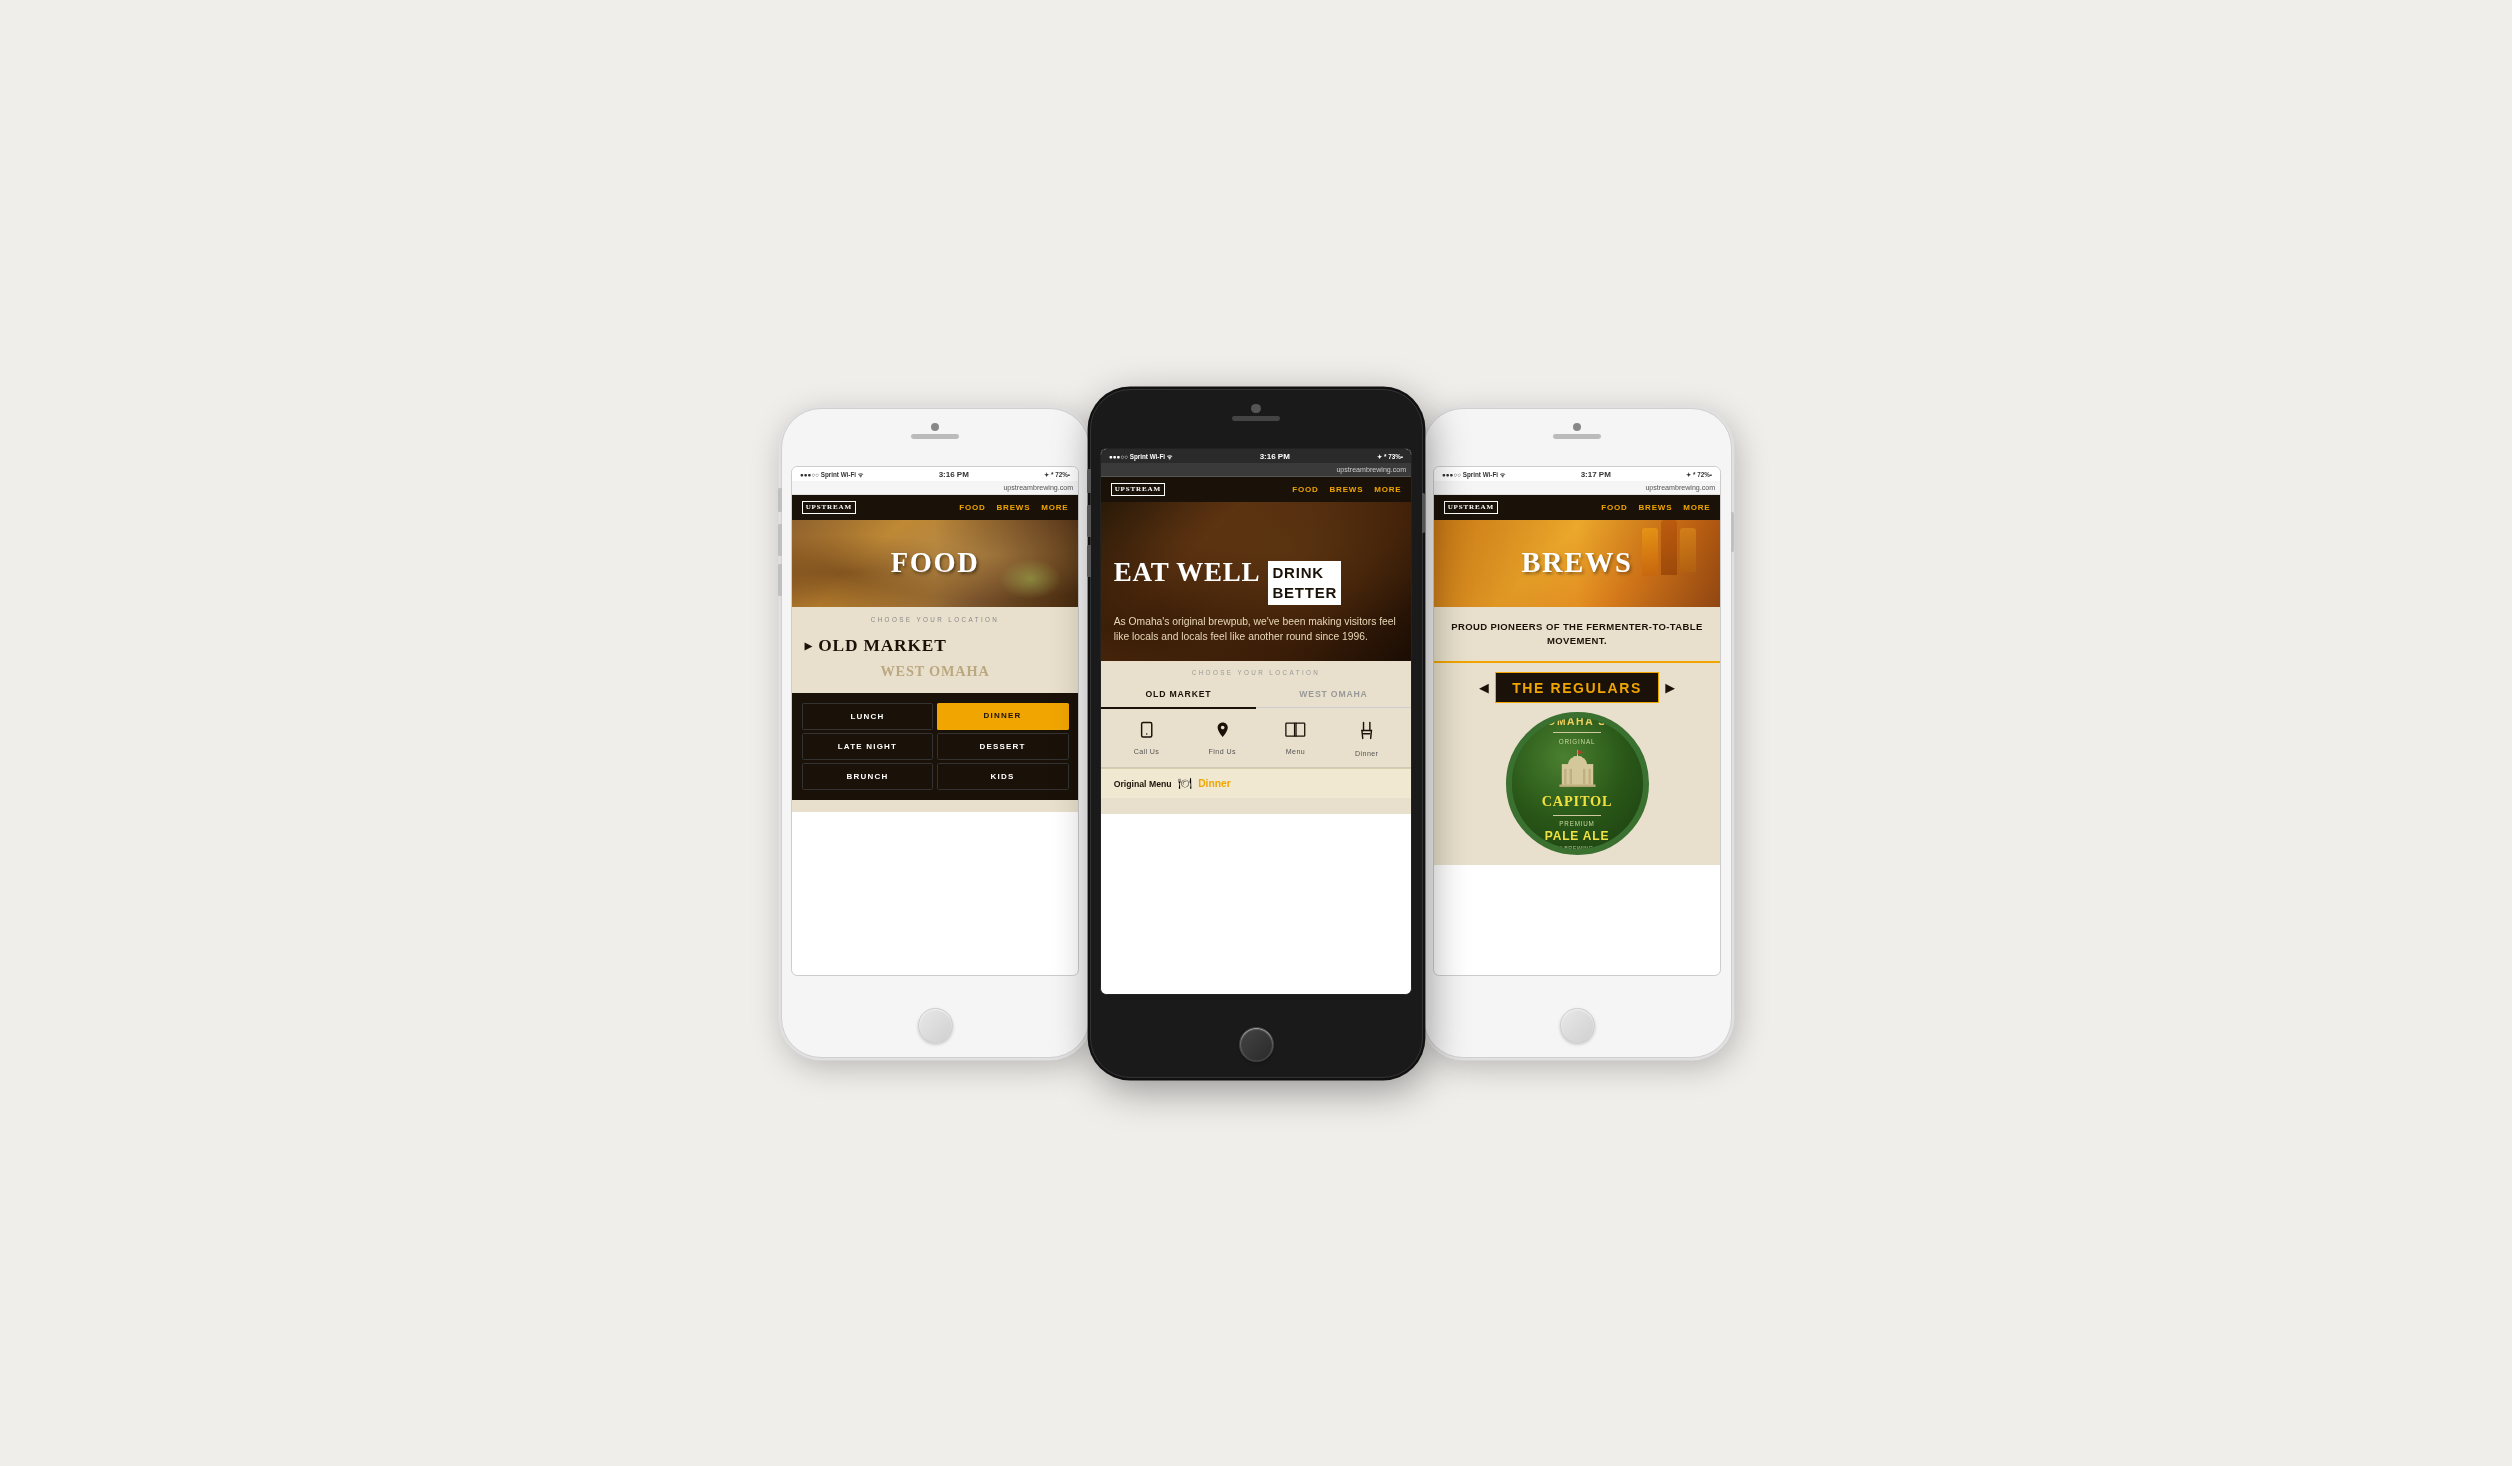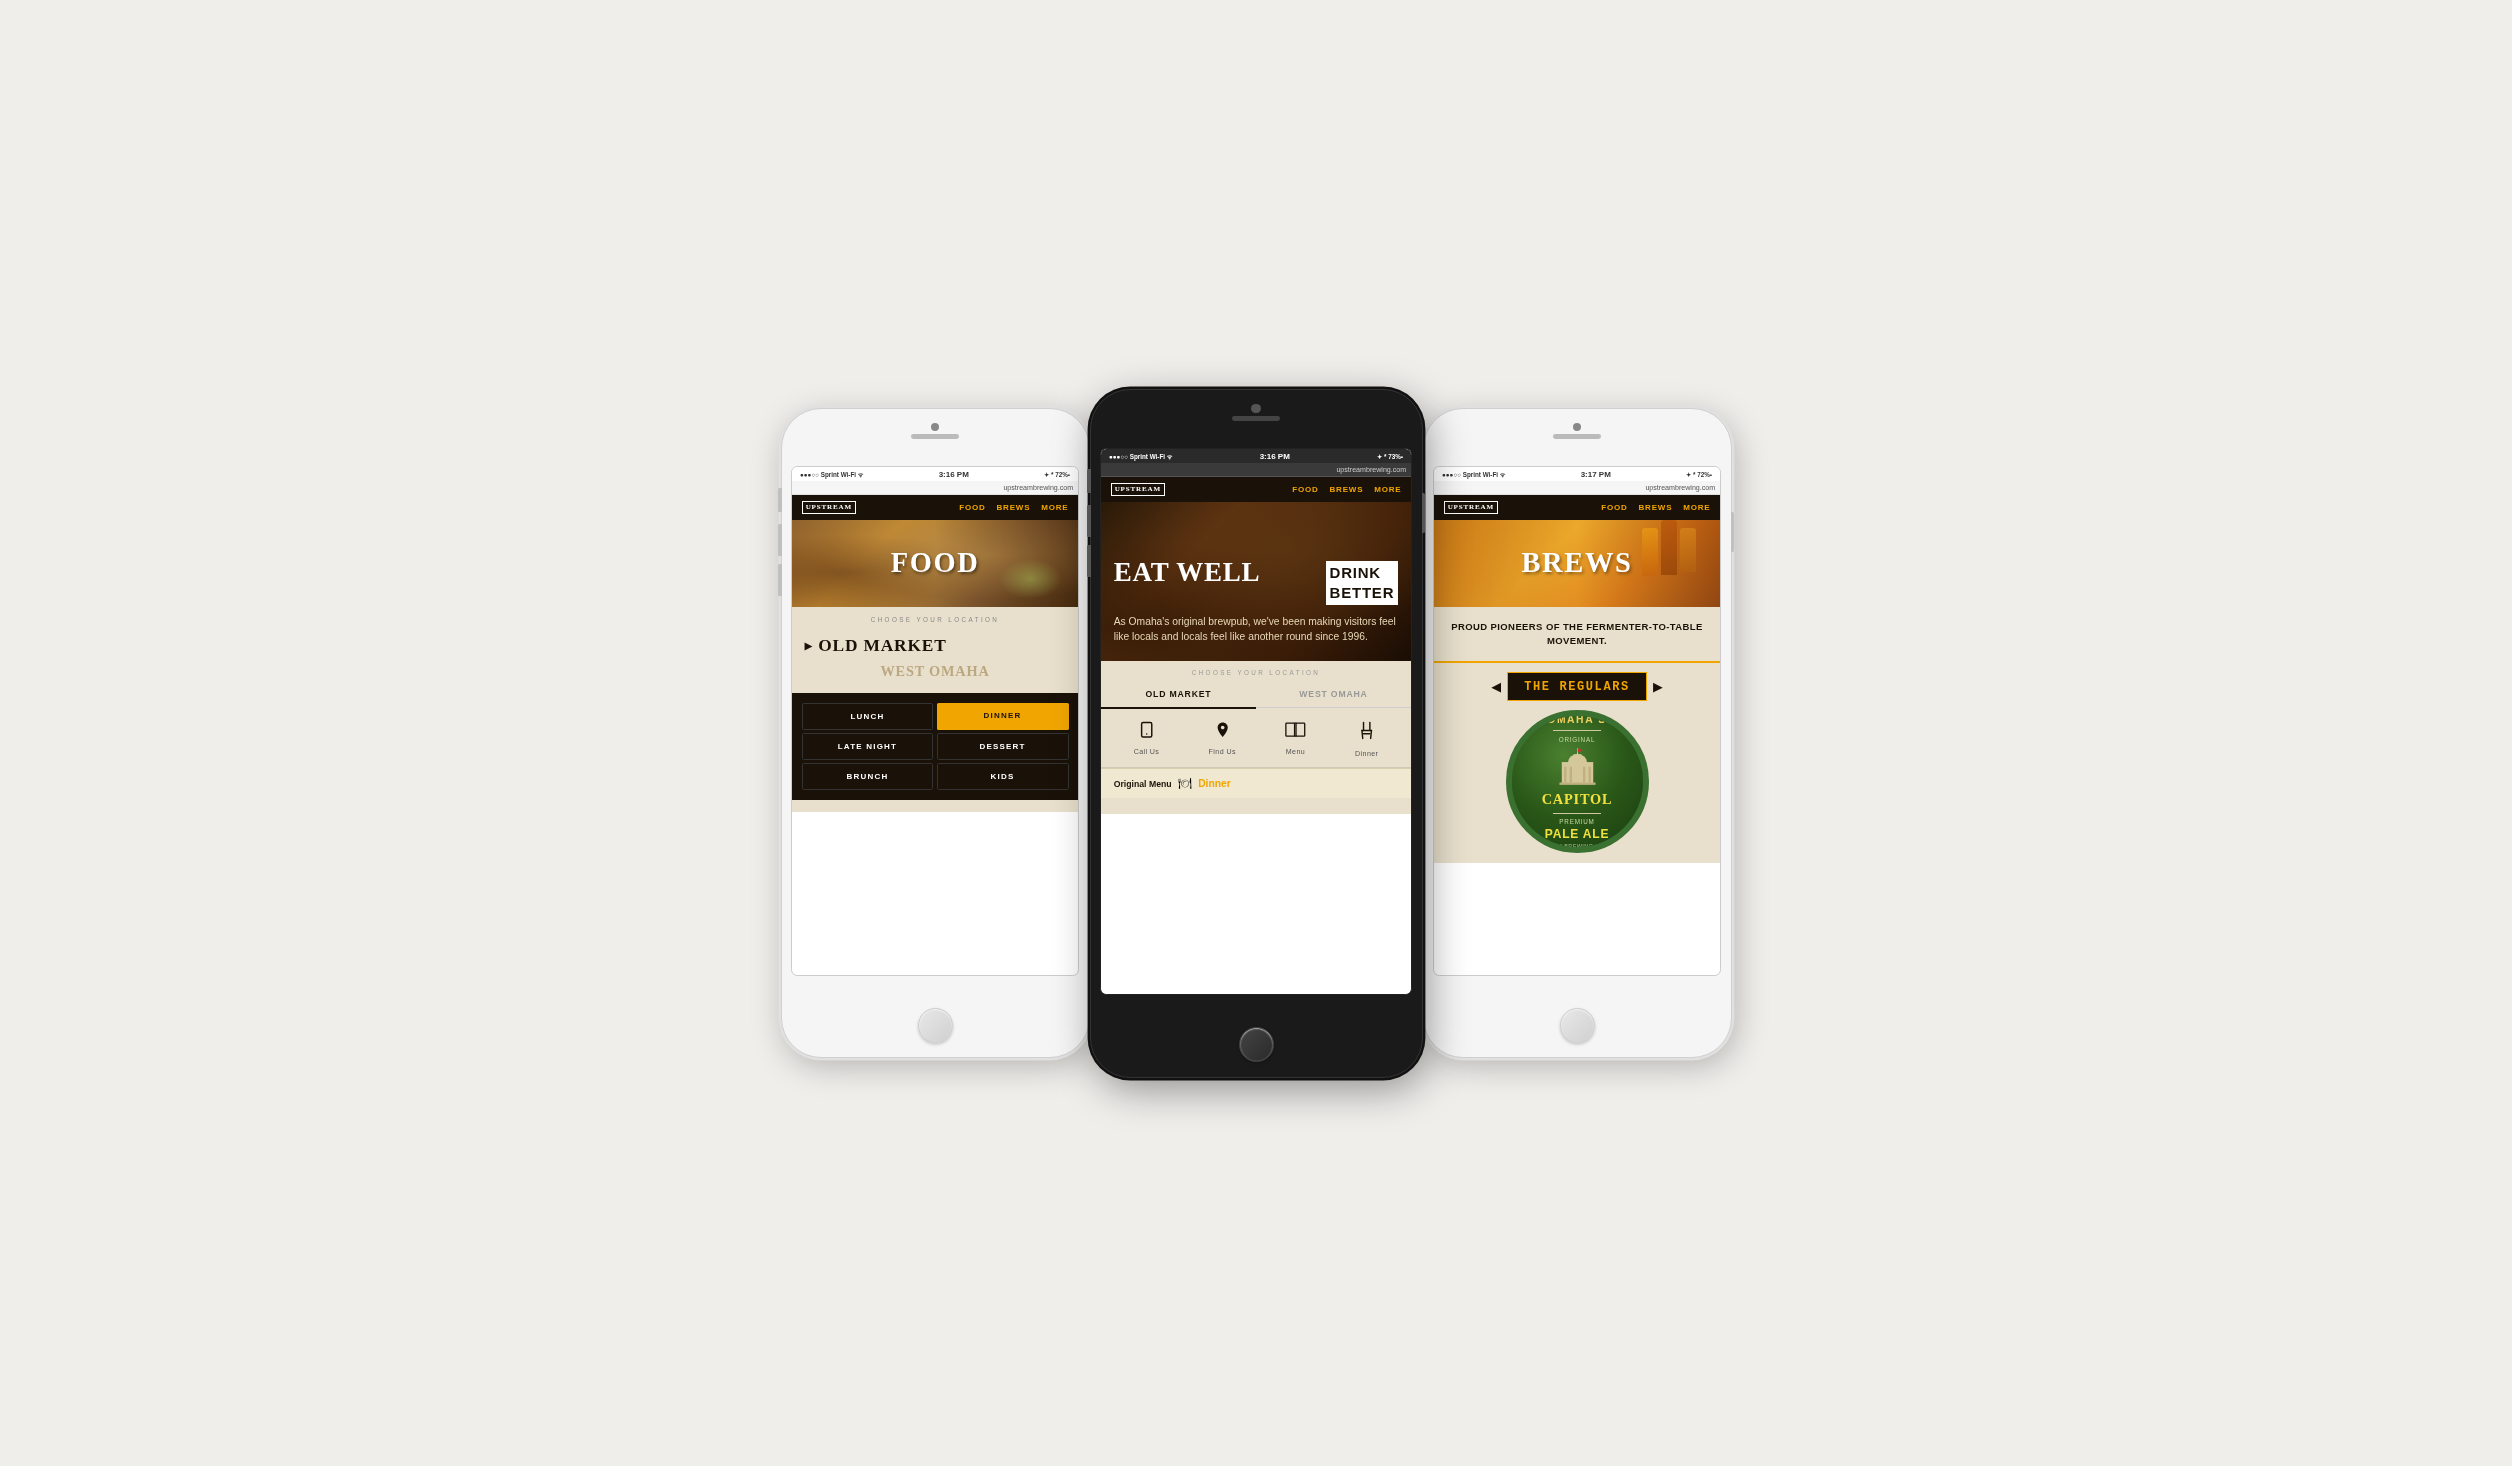--- a/index.html
+++ b/index.html
@@ -294,21 +294,20 @@
       background:
         radial-gradient(ellipse at 60% 30%, rgba(100,60,20,0.6) 0%, transparent 60%),
         radial-gradient(ellipse at 10% 80%, rgba(50,25,5,0.8) 0%, transparent 50%);
     }
     .hero-headline {
       position: relative;
       display: flex;
       align-items: flex-start;
       gap: 8px;
       margin-bottom: 9.5px;
-      justify-content: space-between;
     }
     .hero-headline-main {
       font-size: 27px;
       font-weight: 900;
       color: #fff;
       text-transform: uppercase;
       font-family: 'Georgia', serif;
       letter-spacing: 0.8px;
       line-height: 1;
     }
@@ -450,27 +449,26 @@
       gap: 6.3px;
       margin-bottom: 9.5px;
     }
     .regulars-arrow {
       font-size: 12.7px;
       color: #1a1208;
     }
     .regulars-btn {
       background: #1a1208;
       color: #f0a500;
-      font-size: 12px;
+      font-size: 14px;
       font-weight: 900;
       letter-spacing: 1.6px;
       text-transform: uppercase;
       padding: 6.3px 16px;
       border: 0.8px solid #f0a500;
-      font-family: Liberation Mono, monospace;
     }
     .capitol-badge {
       background: #2a6020;
       border-radius: 50%;
       width: 143px;
       height: 143px;
       margin: 0 auto;
       display: flex;
       align-items: center;
       justify-content: center;

